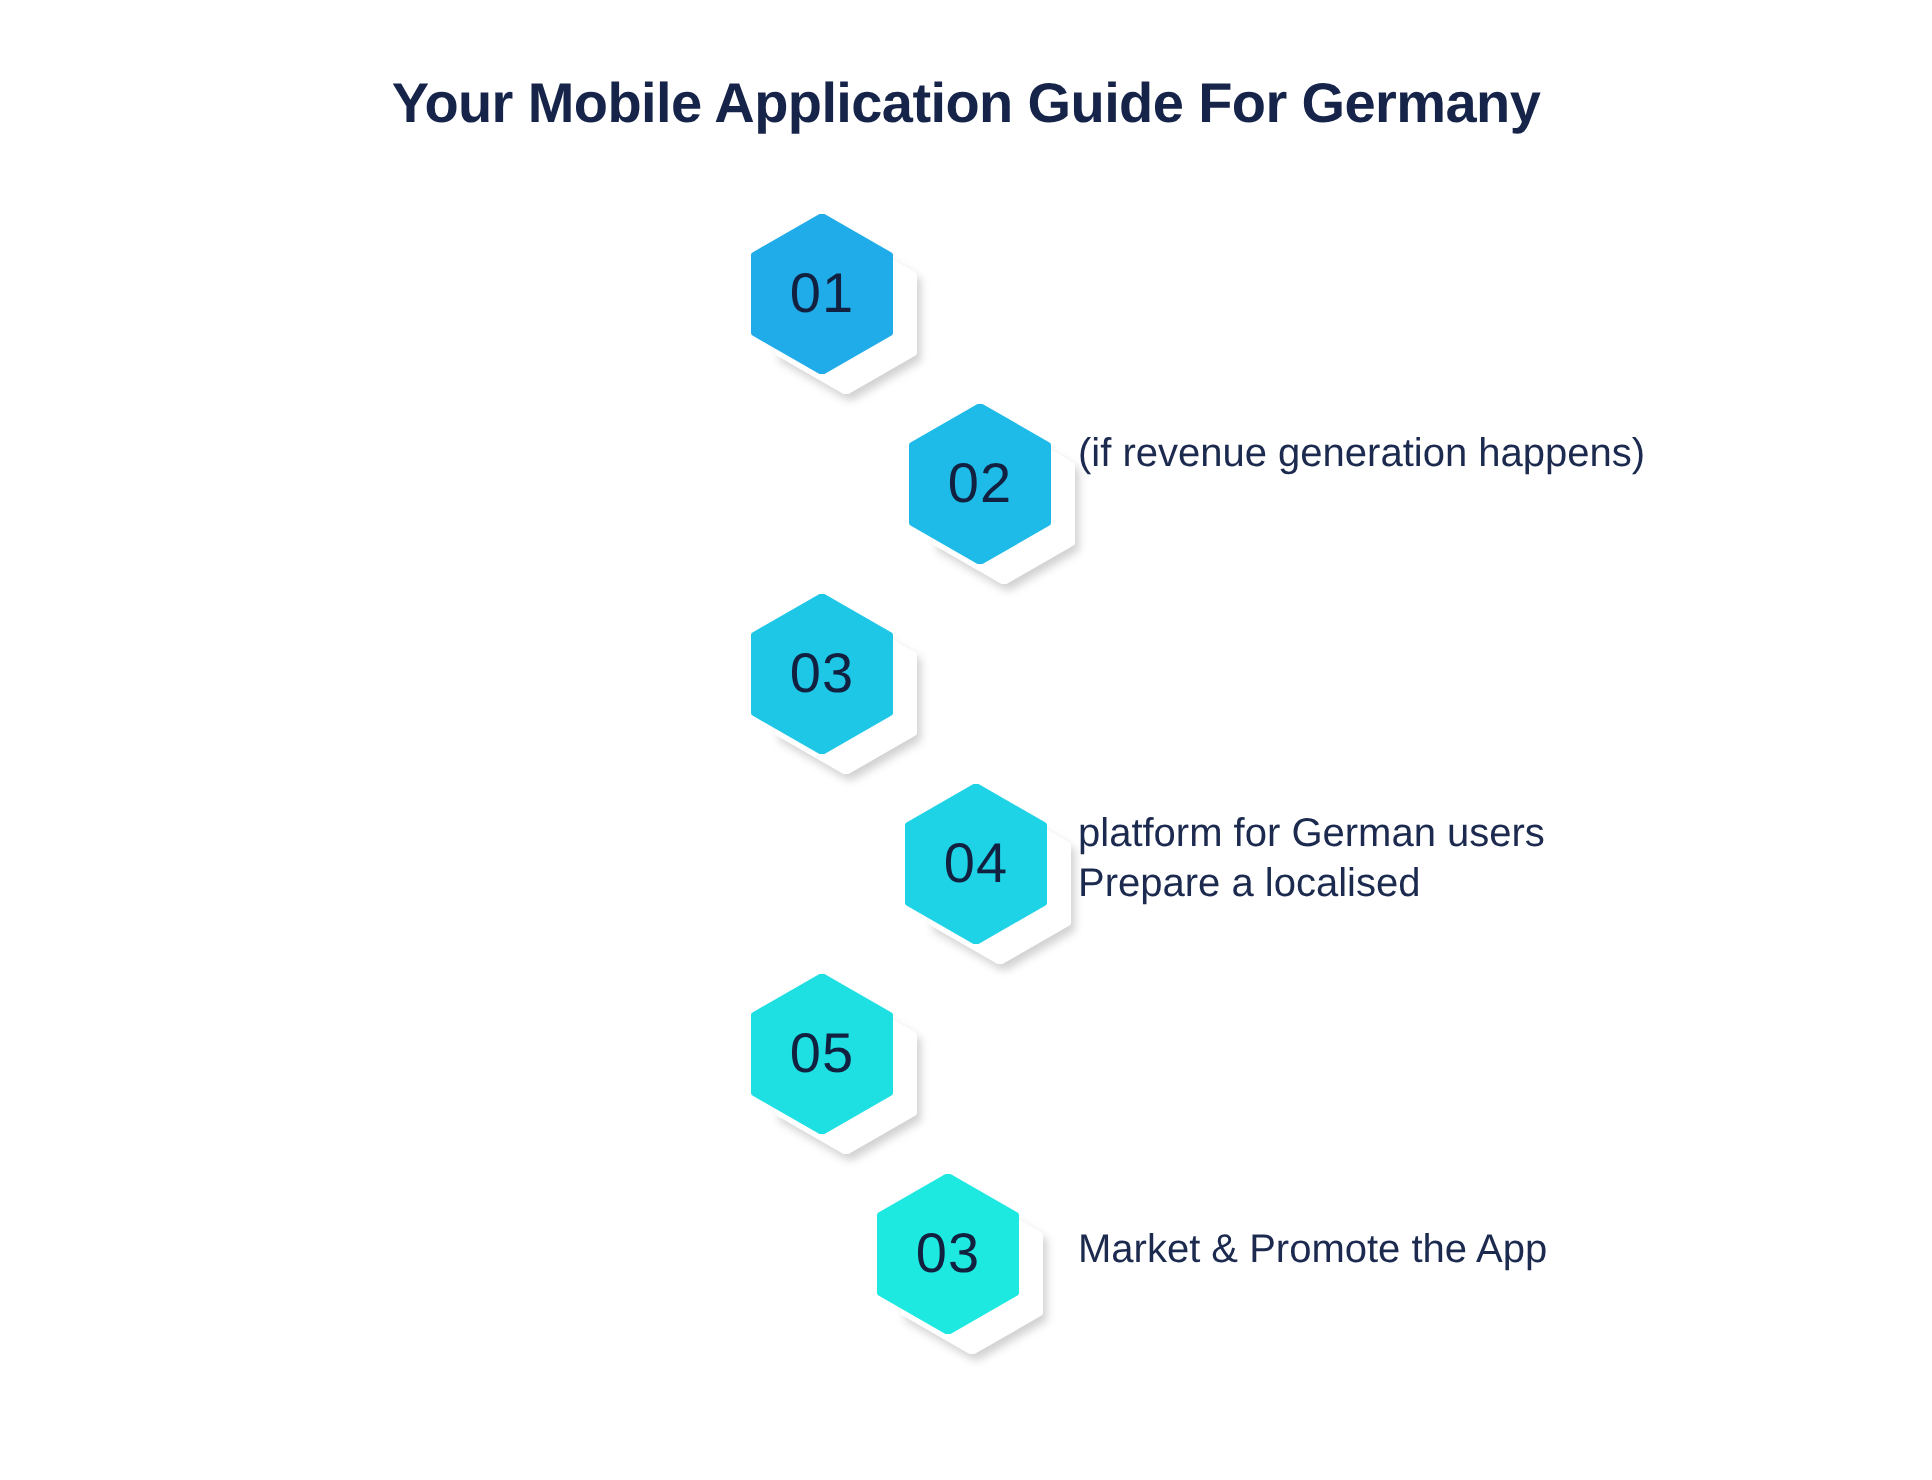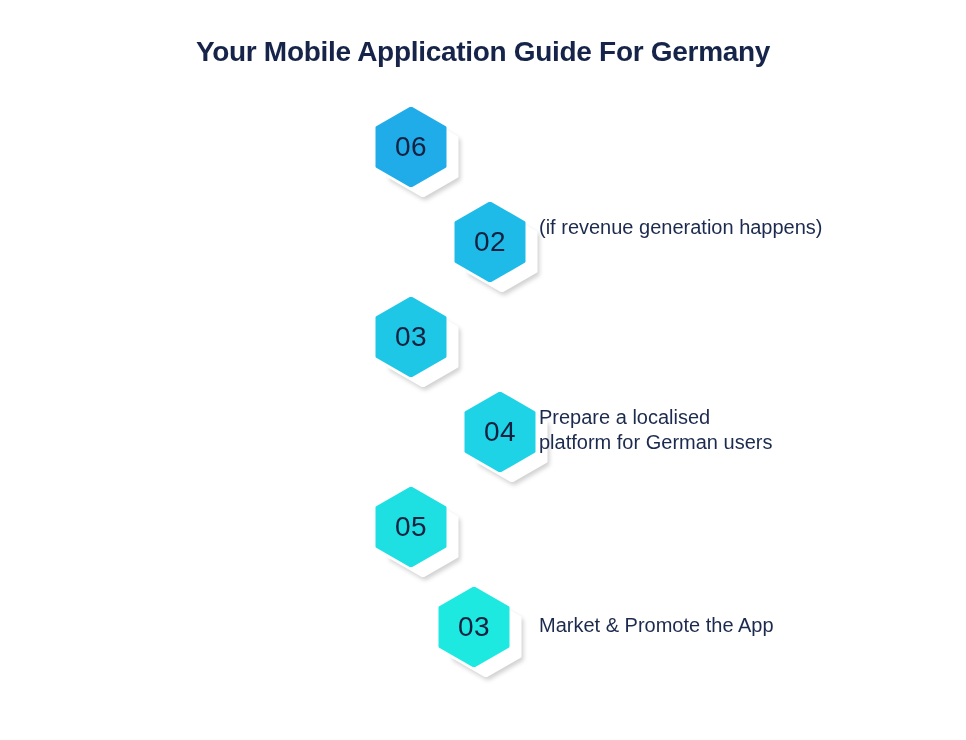--- a/index.html
+++ b/index.html
@@ -30,21 +30,21 @@
         <div class="hex-shadow">
           <svg width="72" height="80" viewBox="0 0 72 80">
             <polygon points="36,1 70,20.5 70,59.5 36,79 2,59.5 2,20.5" fill="#ffffff" stroke="#ffffff" stroke-width="3" stroke-linejoin="round"></polygon>
           </svg>
         </div>
         <div class="hex">
           <svg width="72" height="80" viewBox="0 0 72 80">
             <polygon points="36,1 70,20.5 70,59.5 36,79 2,59.5 2,20.5" fill="#20abe9" stroke="#20abe9" stroke-width="3" stroke-linejoin="round"></polygon>
           </svg>
         </div>
-        <div class="hex-num">06</div>
+        <div class="hex-num">01</div>
       </div>
     </div>
     <div class="step">
       <div class="hex-wrap" style="left: 438px; top: 202px; margin-left: 16px;">
         <div class="hex-shadow">
           <svg width="72" height="80" viewBox="0 0 72 80">
             <polygon points="36,1 70,20.5 70,59.5 36,79 2,59.5 2,20.5" fill="#ffffff" stroke="#ffffff" stroke-width="3" stroke-linejoin="round"></polygon>
           </svg>
         </div>
         <div class="hex">
@@ -67,36 +67,36 @@
         </div>
         <div class="hex">
           <svg width="72" height="80" viewBox="0 0 72 80">
             <polygon points="36,1 70,20.5 70,59.5 36,79 2,59.5 2,20.5" fill="#1ec7e6" stroke="#1ec7e6" stroke-width="3" stroke-linejoin="round"></polygon>
           </svg>
         </div>
         <div class="hex-num">03</div>
       </div>
     </div>
     <div class="step">
-      <div class="hex-wrap" style="left: 464px; top: 392px;">
+      <div class="hex-wrap" style="left: 452px; top: 392px;">
         <div class="hex-shadow">
           <svg width="72" height="80" viewBox="0 0 72 80">
             <polygon points="36,1 70,20.5 70,59.5 36,79 2,59.5 2,20.5" fill="#ffffff" stroke="#ffffff" stroke-width="3" stroke-linejoin="round"></polygon>
           </svg>
         </div>
         <div class="hex">
           <svg width="72" height="80" viewBox="0 0 72 80">
             <polygon points="36,1 70,20.5 70,59.5 36,79 2,59.5 2,20.5" fill="#1ed3e5" stroke="#1ed3e5" stroke-width="3" stroke-linejoin="round"></polygon>
           </svg>
         </div>
         <div class="hex-num">04</div>
       </div>
       <div class="label right" style="top: 405px; left: 539px;">
+        <div>platform for German users</div>
         <div>Prepare a localised</div>
-        <div>platform for German users</div>
       </div>
     </div>
     <div class="step">
       <div class="hex-wrap" style="left: 375px; top: 487px;">
         <div class="hex-shadow">
           <svg width="72" height="80" viewBox="0 0 72 80">
             <polygon points="36,1 70,20.5 70,59.5 36,79 2,59.5 2,20.5" fill="#ffffff" stroke="#ffffff" stroke-width="3" stroke-linejoin="round"></polygon>
           </svg>
         </div>
         <div class="hex">

